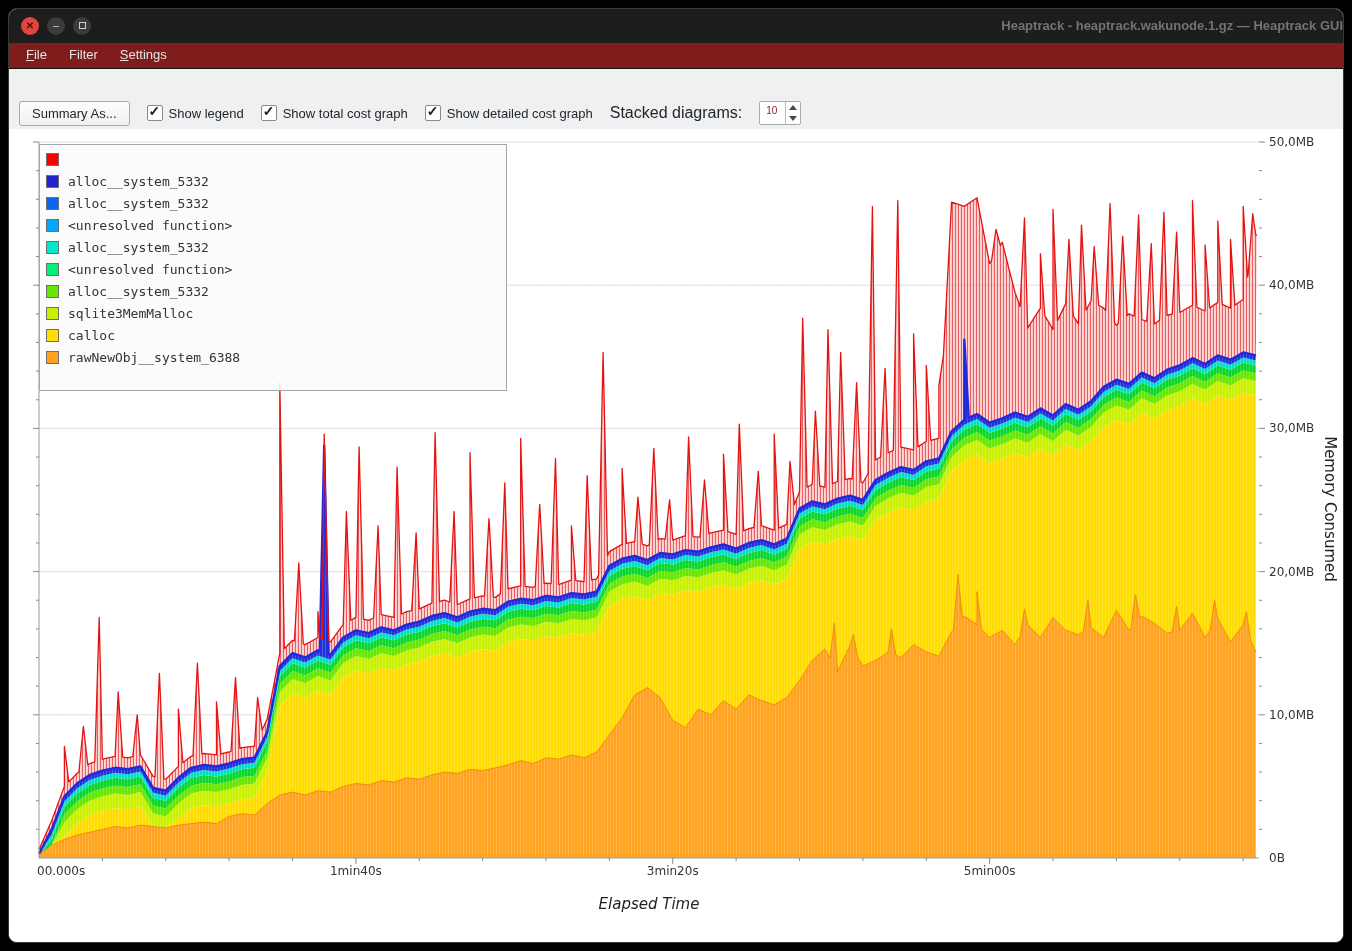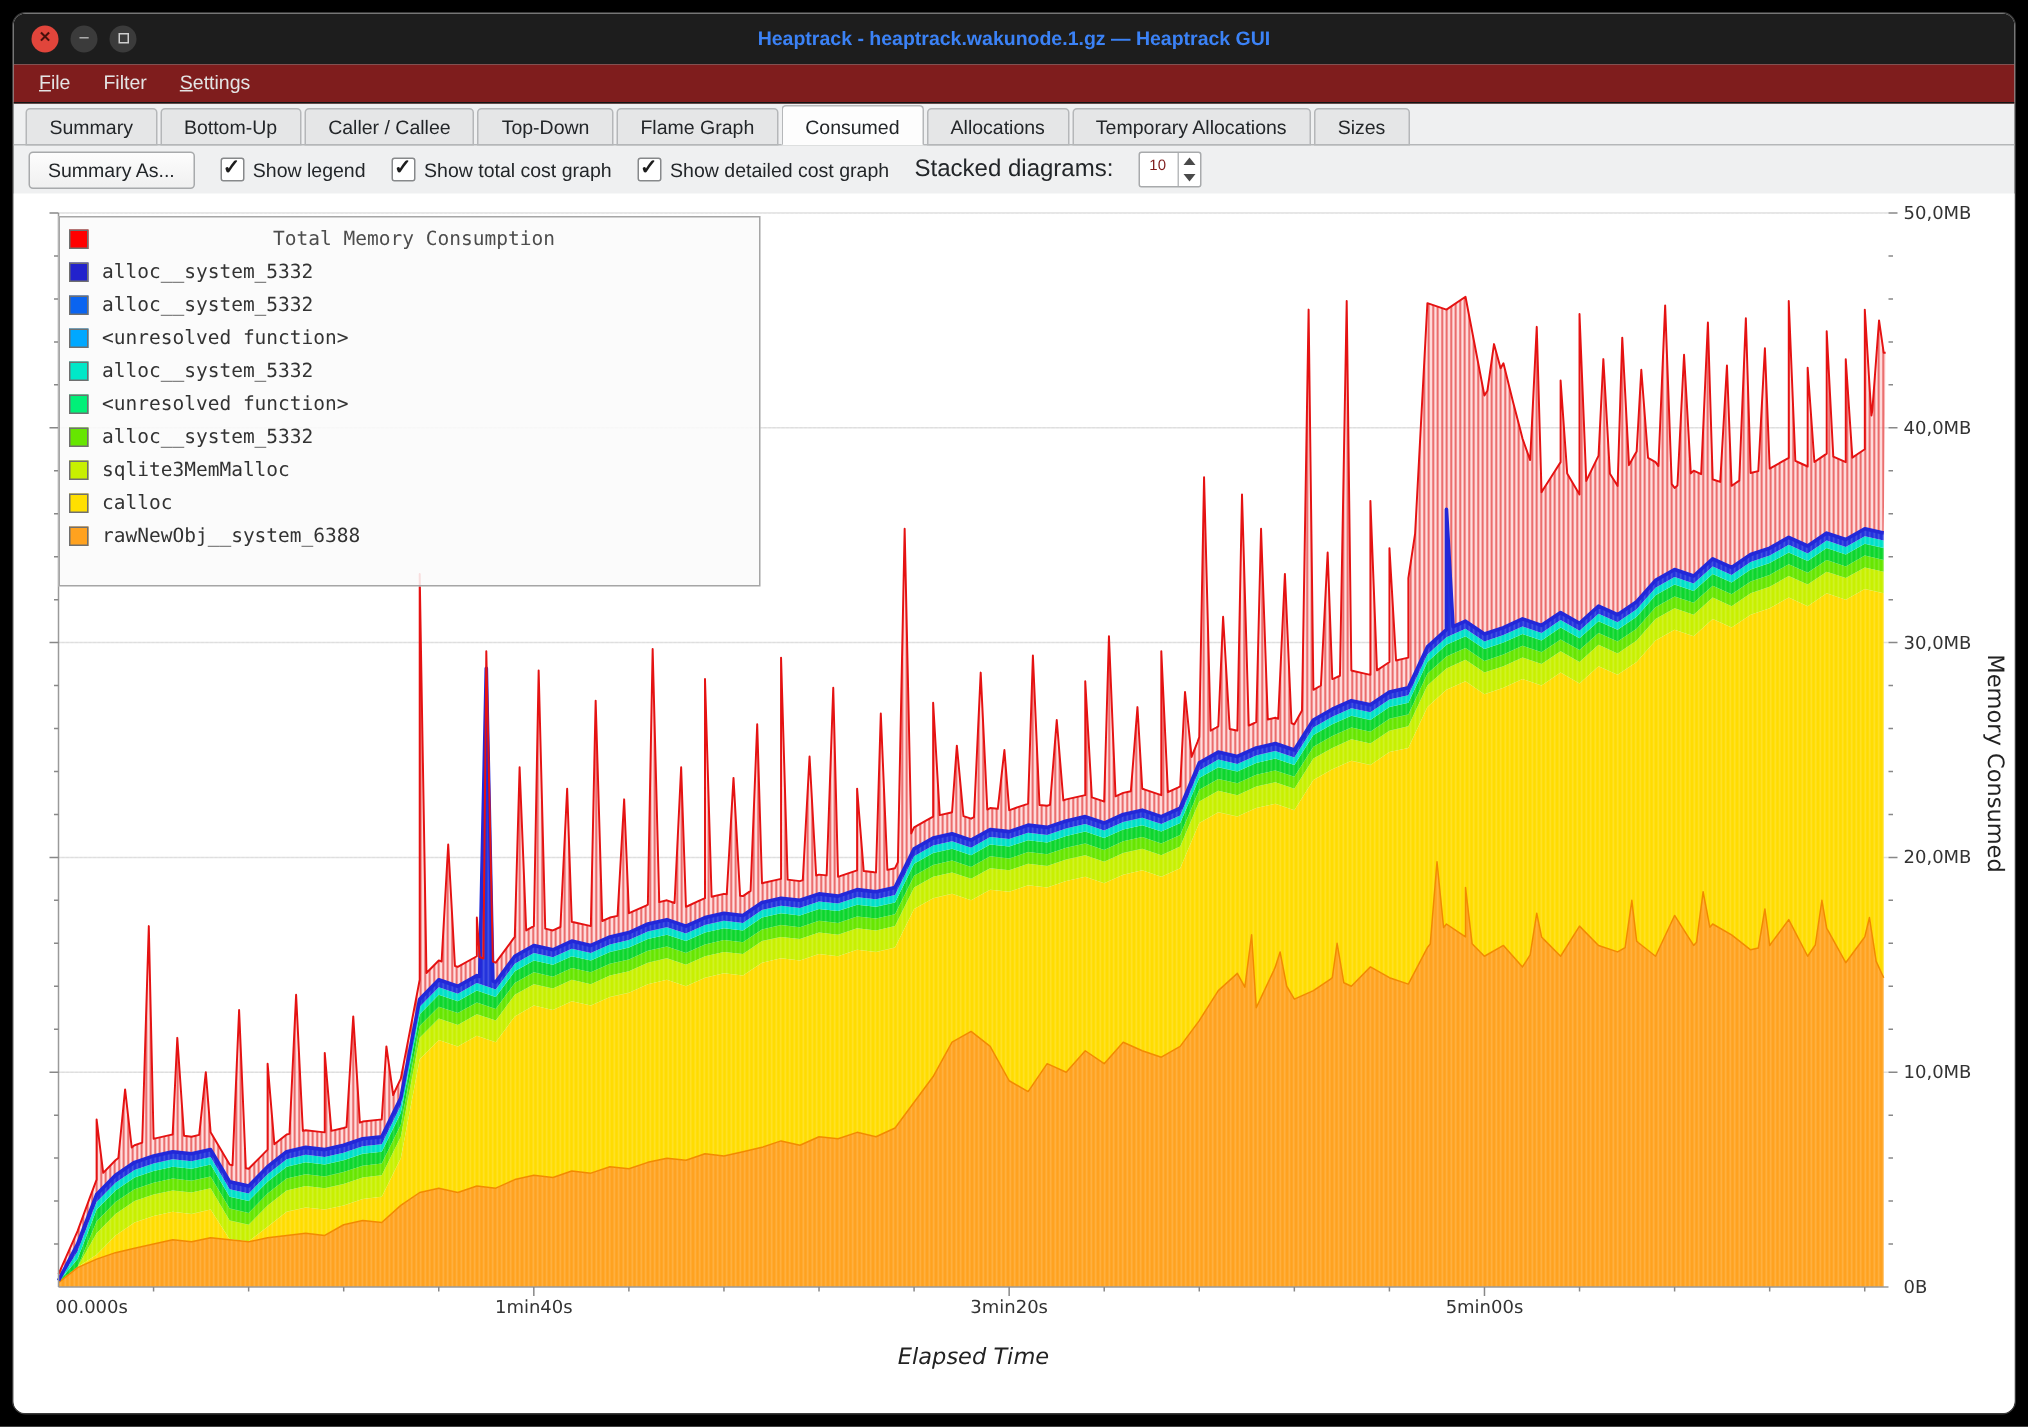--- a/index.html
+++ b/index.html
@@ -8,21 +8,21 @@
   .window { position:absolute; left:8px; top:8px; width:1336px; height:935px;
             background:#eff0f1; border-radius:9px; overflow:hidden; border:1px solid #3a3a3a; }
 
   
   .titlebar { position:absolute; left:0; top:0; width:100%; height:34px; background:#1d1d1d; }
   .tb-btns { position:absolute; left:12px; top:8px; display:flex; gap:8px; }
   .tb-btn { width:18px; height:18px; border-radius:50%; background:#3b3b3b; color:#cfcfcf;
             font-size:11px; line-height:17px; text-align:center; }
   .tb-btn.close { background:#e1453b; color:#47100c; font-weight:bold; font-size:10px; }
   .tb-btn .sq { display:inline-block; width:7px; height:7px; border:1px solid #cfcfcf; margin-top:5px; }
-  .title { width:100%; text-align:center; line-height:34px; color:#3b82f6; font-size:13px; font-weight:bold; }
+  .title { width:100%; text-align:right; line-height:34px; color:#737373; font-size:13px; font-weight:bold; }
 
   
   .menubar { position:absolute; left:0; top:34px; width:100%; height:26px; background:#7f1d1d;
              border-bottom:1px solid #141414; padding-left:6px; }
   .menu-item { display:inline-block; padding:4px 11px; color:#e4e4e4; font-size:13px; }
   .menu-item u { text-decoration:underline; }
 
   
   .tabbar { position:absolute; left:0; top:60px; width:100%; height:28px;
             border-bottom:1px solid #b5b7b9; padding-left:8px;
@@ -77,31 +77,20 @@
     <div class="tb-btns">
       <div class="tb-btn close"><span>✕</span></div>
       <div class="tb-btn"><span>–</span></div>
       <div class="tb-btn"><span class="sq"></span></div>
     </div>
     <div class="title">Heaptrack - heaptrack.wakunode.1.gz — Heaptrack GUI</div>
   </div>
 
   <div class="menubar" id="menubar"><span class="menu-item"><u>F</u>ile</span><span class="menu-item">Filter</span><span class="menu-item"><u>S</u>ettings</span></div>
 
-  <div class="tabbar" id="tabbar">
-      <div class="tab">Summary</div>
-      <div class="tab">Bottom-Up</div>
-      <div class="tab">Caller / Callee</div>
-      <div class="tab">Top-Down</div>
-      <div class="tab">Flame Graph</div>
-      <div class="tab active">Consumed</div>
-      <div class="tab">Allocations</div>
-      <div class="tab">Temporary Allocations</div>
-      <div class="tab">Sizes</div>
-    </div>
 
   <div class="toolbar">
     <button class="export">Summary As...</button>
 
     <label class="cb">
       <span class="cb-box">
           <span class="cb-check">✓</span>
         </span>
       <span>Show legend</span>
     </label>
@@ -240,21 +229,20 @@
         <text x="1260" y="160.20000000000005" font-size="12" fill="#333">40,0MB</text>
         <text x="1260" y="17" font-size="12" fill="#333">50,0MB</text>
         <text x="28" y="746" font-size="12" fill="#333" text-anchor="start">00.000s</text>
         <text x="346.8831168831169" y="746" font-size="12" fill="#333" text-anchor="middle">1min40s</text>
         <text x="663.7662337662338" y="746" font-size="12" fill="#333" text-anchor="middle">3min20s</text>
         <text x="980.6493506493506" y="746" font-size="12" fill="#333" text-anchor="middle">5min00s</text>
       </svg>
     <div class="legend" id="legend">
         <div class="lrow ltitle">
           <span class="lsw" style="background: rgb(255, 0, 0);"></span>
-          <span class="llbl">Total Memory Consumption</span>
         </div>
         <div class="lrow">
           <span class="lsw" style="background: rgb(34, 34, 204);"></span>
           <span class="llbl">alloc__system_5332</span>
         </div>
         <div class="lrow">
           <span class="lsw" style="background: rgb(10, 100, 240);"></span>
           <span class="llbl">alloc__system_5332</span>
         </div>
         <div class="lrow">

